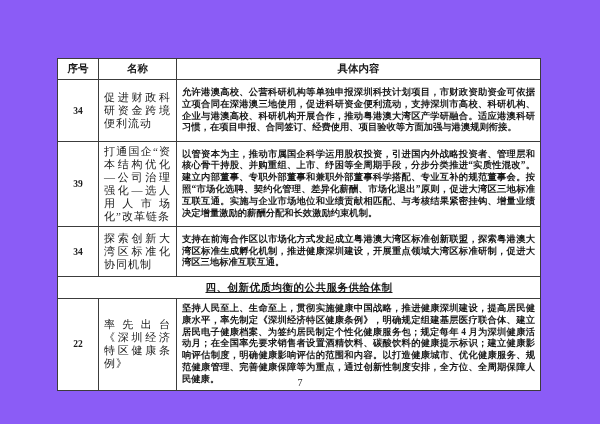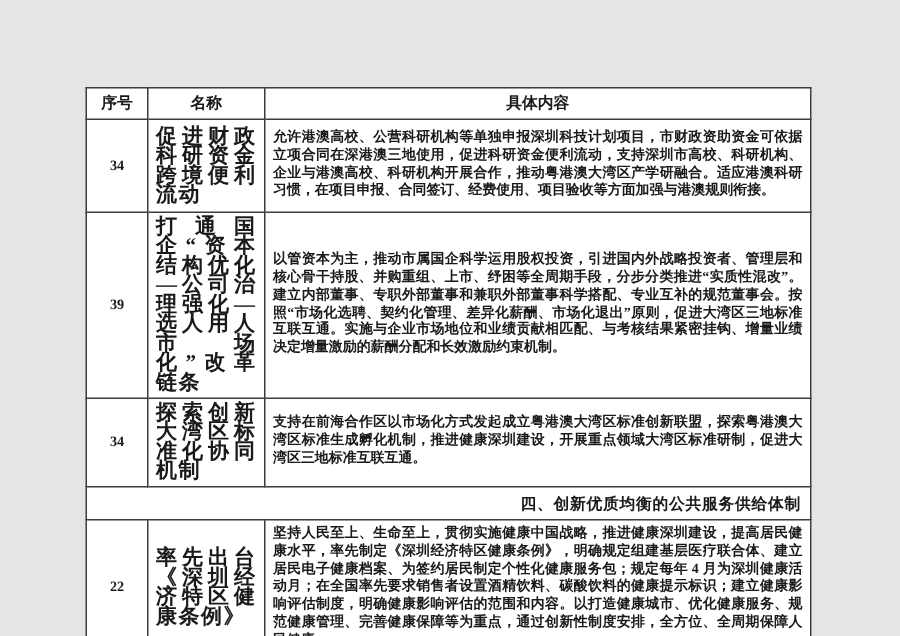--- a/index.html
+++ b/index.html
@@ -12,21 +12,21 @@
     height: 424px;
     font-family: "Liberation Serif", "DejaVu Serif", serif;
     color: #1a1a1a;
     position: relative;
     overflow: hidden;
   }
   .page {
     position: relative;
     width: 600px;
     height: 424px;
-    background: #e5e5e5;
+    background: #8b5cf6;
   }
   table.doc-table {
     position: absolute;
     left: 57px;
     top: 58px;
     width: 484px;
     border-collapse: collapse;
     table-layout: fixed;
   }
   .doc-table col.col-no   { width: 41px; }
@@ -43,22 +43,22 @@
     text-align: center;
     padding: 3px 2px;
     height: 14px;
   }
   td.cell-no {
     text-align: center;
     font-size: 9.5px;
     padding: 2px;
   }
   td.cell-name {
-    font-weight: bold;
-    font-size: 14px;
+    font-weight: normal;
+    font-size: 11px;
     line-height: 13px;
     letter-spacing: 1px;
     text-align: justify;
     text-justify: inter-ideograph;
     padding: 3px 5px;
     word-break: break-all;
   }
   td.cell-content {
     font-size: 9.3px;
     line-height: 11.8px;
@@ -68,23 +68,24 @@
     word-break: break-all;
   }
   tr.row-24 { height: 62px; }
   tr.row-25 { height: 65px; }
   tr.row-26 { height: 50px; }
   tr.row-27 { height: 85px; }
   tr.section-row { height: 22px; }
   td.cell-section {
     font-weight: bold;
     font-size: 10.5px;
-    text-align: right;
+    text-align: center;
     padding: 3px 6px;
     letter-spacing: 0.5px;
+    text-decoration: underline;
   }
   .page-number {
     position: absolute;
     top: 377px;
     left: 0;
     width: 600px;
     text-align: center;
     font-size: 10px;
     color: #2a2a2a;
   }

